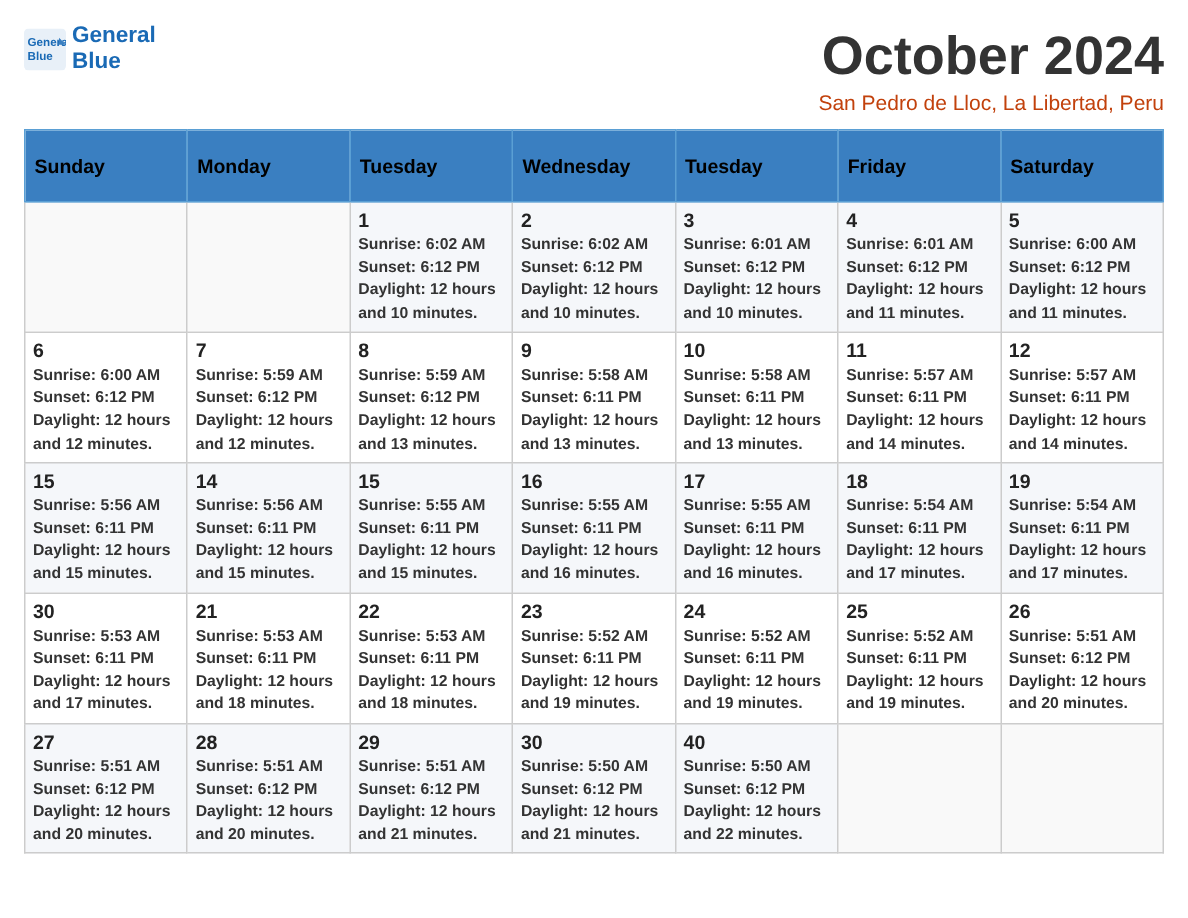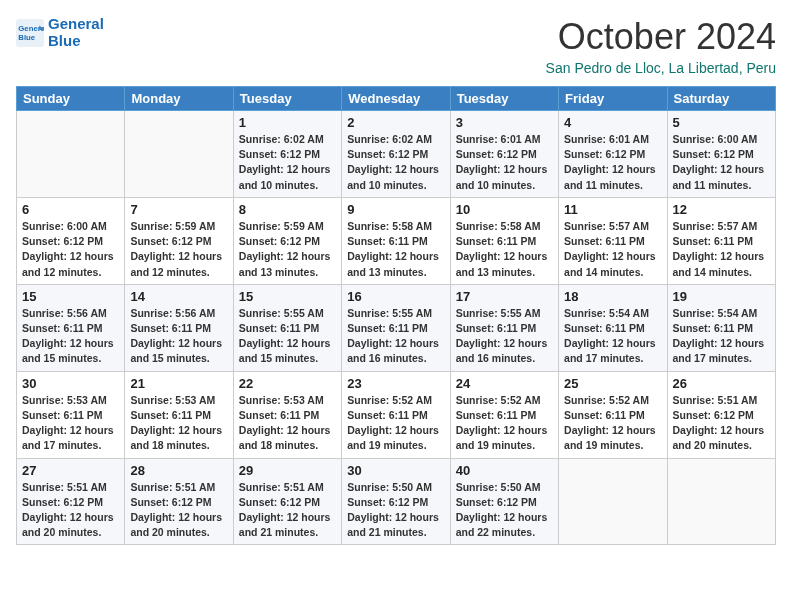--- a/index.html
+++ b/index.html
@@ -23,39 +23,39 @@
     }
     .logo-icon {
       width: 28px;
       height: 28px;
     }
     .title-block {
       text-align: right;
     }
     .month-title {
       font-size: 36px;
-      font-weight: normal;
+      font-weight: bold;
       color: #333;
     }
     .subtitle {
       font-size: 14px;
-      color: #0f766e;
+      color: #c2410c;
       margin-top: 2px;
     }
     .calendar {
       width: 100%;
       border-collapse: collapse;
       font-size: 11px;
     }
     .calendar thead tr th {
       background-color: #3a7fc1;
-      color: #ffffff;
+      color: #000000;
       font-size: 13px;
       font-weight: bold;
-      padding: 4px 6px;
+      padding: 16px 6px;
       text-align: left;
       border: 1px solid #5a9fd4;
     }
     .calendar tbody tr td {
       vertical-align: top;
       border: 1px solid #ccc;
       padding: 4px 5px;
       width: 108px;
       min-height: 80px;
       background: #fff;

